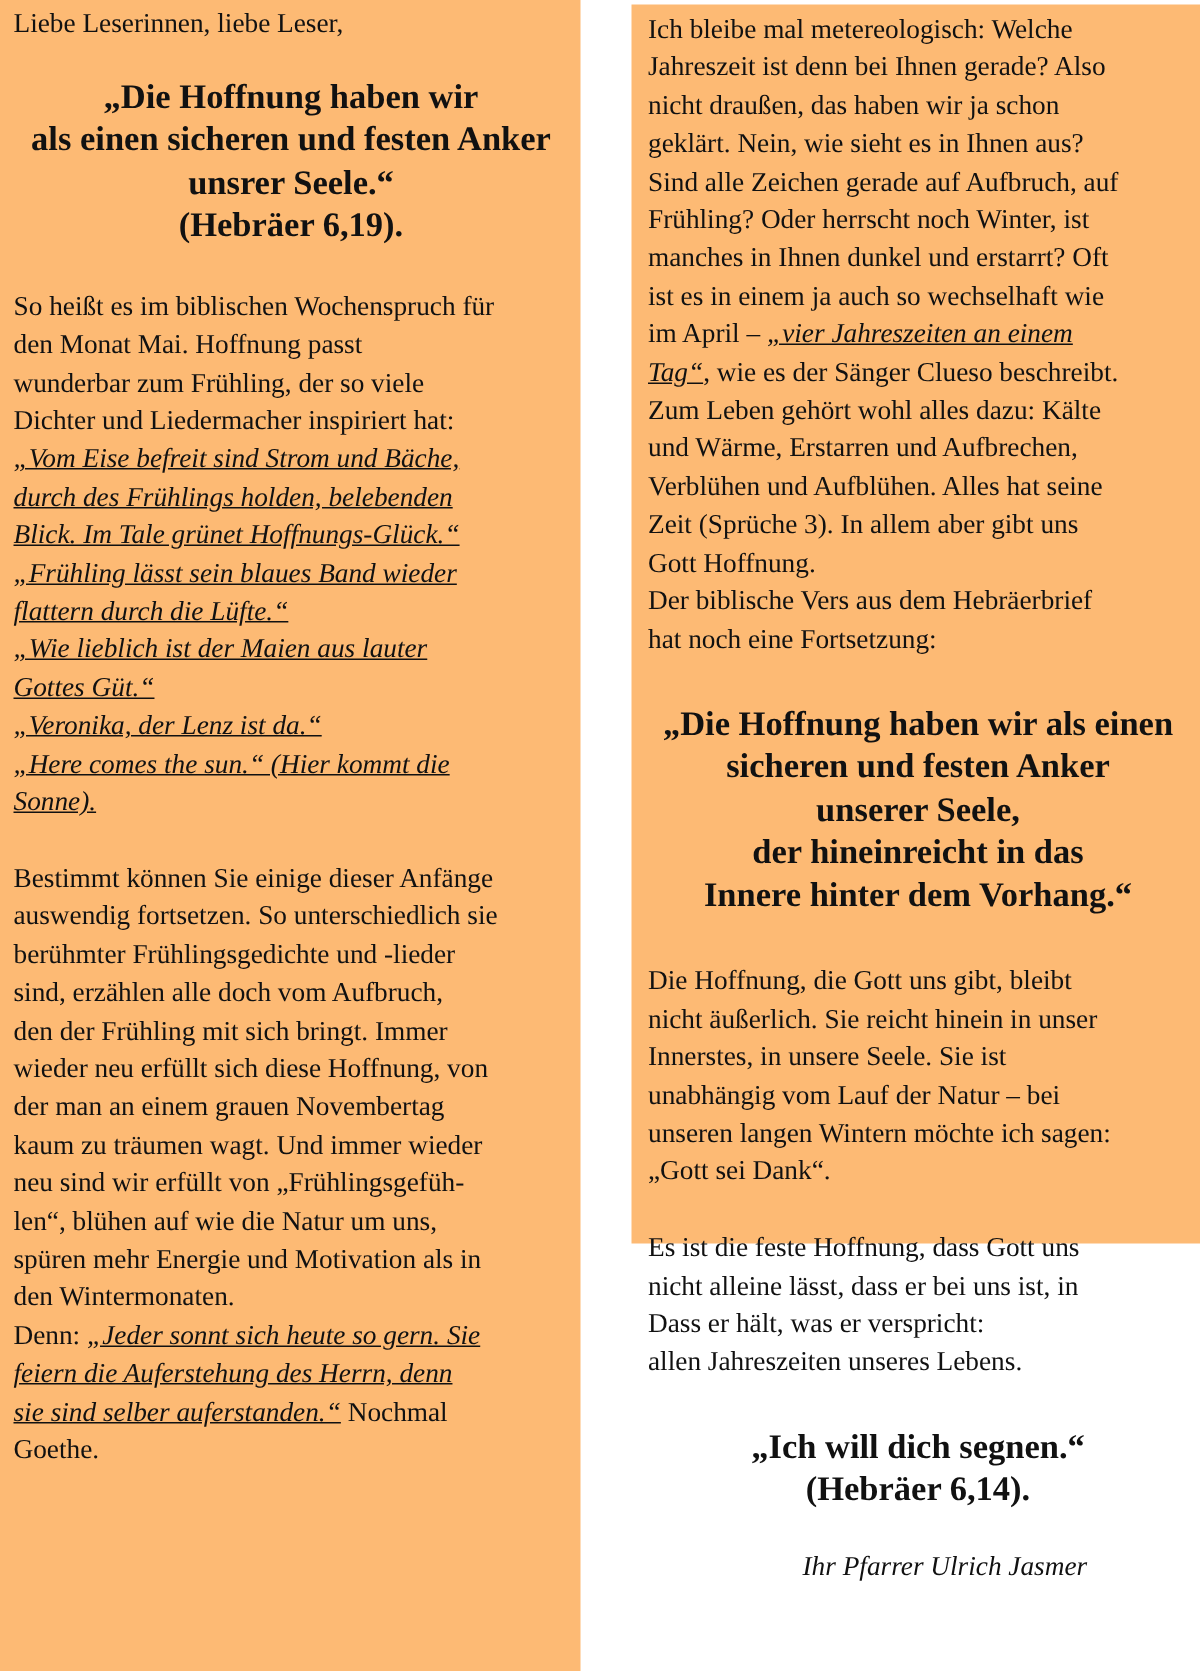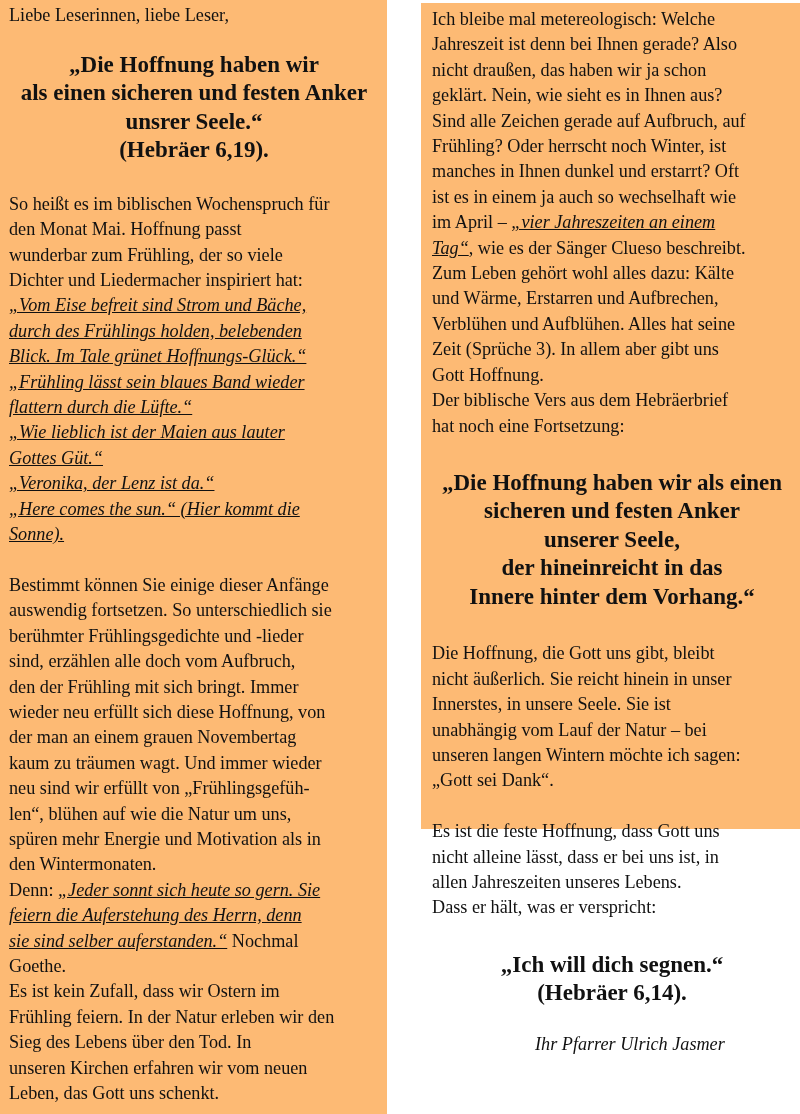--- a/index.html
+++ b/index.html
@@ -59,27 +59,20 @@
     <p class="p">len“, blühen auf wie die Natur um uns,</p>
     <p class="p">spüren mehr Energie und Motivation als in</p>
     <p class="p">den Wintermonaten.</p>
   </div>
   <div>
     <p class="p"><span>Denn: </span><i>„Jeder sonnt sich heute so gern. Sie</i></p>
     <p class="p"><i>feiern die Auferstehung des Herrn, denn</i></p>
     <p class="p"><i>sie sind selber auferstanden.“</i><span> Nochmal</span></p>
     <p class="p">Goethe.</p>
   </div>
-  <div>
-    <p class="p">Es ist kein Zufall, dass wir Ostern im</p>
-    <p class="p">Frühling feiern. In der Natur erleben wir den</p>
-    <p class="p">Sieg des Lebens über den Tod. In</p>
-    <p class="p">unseren Kirchen erfahren wir vom neuen</p>
-    <p class="p">Leben, das Gott uns schenkt.</p>
-  </div>
 </div>
 
 <div id="right" class="panel">
   <div>
     <p class="p">Ich bleibe mal metereologisch: Welche</p>
     <p class="p">Jahreszeit ist denn bei Ihnen gerade? Also</p>
     <p class="p">nicht draußen, das haben wir ja schon</p>
     <p class="p">geklärt. Nein, wie sieht es in Ihnen aus?</p>
     <p class="p">Sind alle Zeichen gerade auf Aufbruch, auf</p>
     <p class="p">Frühling? Oder herrscht noch Winter, ist</p>
@@ -109,22 +102,22 @@
     <p class="p">nicht äußerlich. Sie reicht hinein in unser</p>
     <p class="p">Innerstes, in unsere Seele. Sie ist</p>
     <p class="p">unabhängig vom Lauf der Natur – bei</p>
     <p class="p">unseren langen Wintern möchte ich sagen:</p>
     <p class="p">„Gott sei Dank“.</p>
   </div>
   <div class="blank"></div>
   <div>
     <p class="p">Es ist die feste Hoffnung, dass Gott uns</p>
     <p class="p">nicht alleine lässt, dass er bei uns ist, in</p>
+    <p class="p">Dass er hält, was er verspricht:</p>
     <p class="p">allen Jahreszeiten unseres Lebens.</p>
-    <p class="p">Dass er hält, was er verspricht:</p>
   </div>
   <div class="blank" style="height:30px"></div>
   <div>
     <p class="center-bold">„Ich will dich segnen.“</p>
     <p class="center-bold">(Hebräer 6,14).</p>
   </div>
   <div class="blank" style="height:24px"></div>
   <p class="sig">Ihr Pfarrer Ulrich Jasmer</p>
 </div>
 

